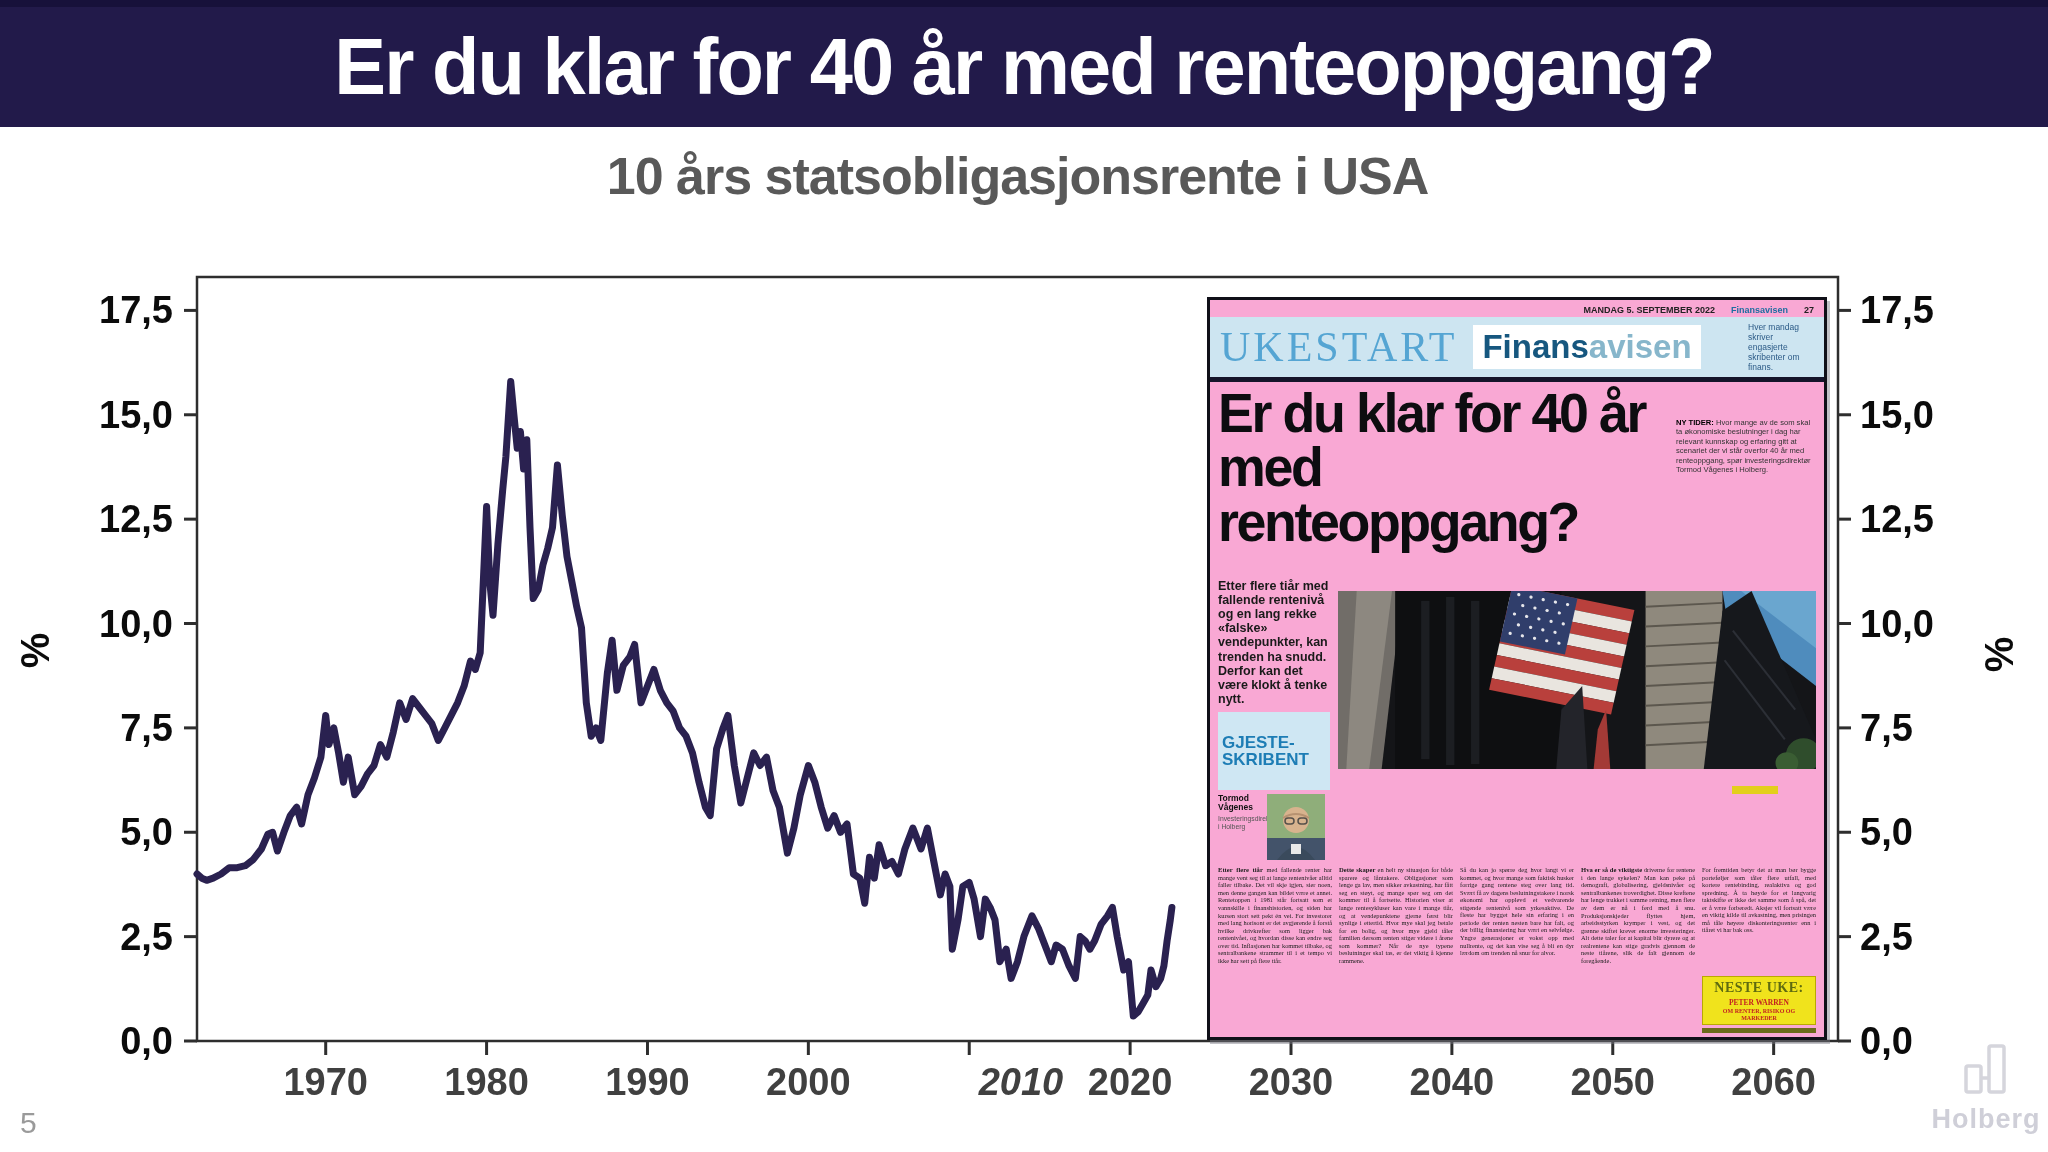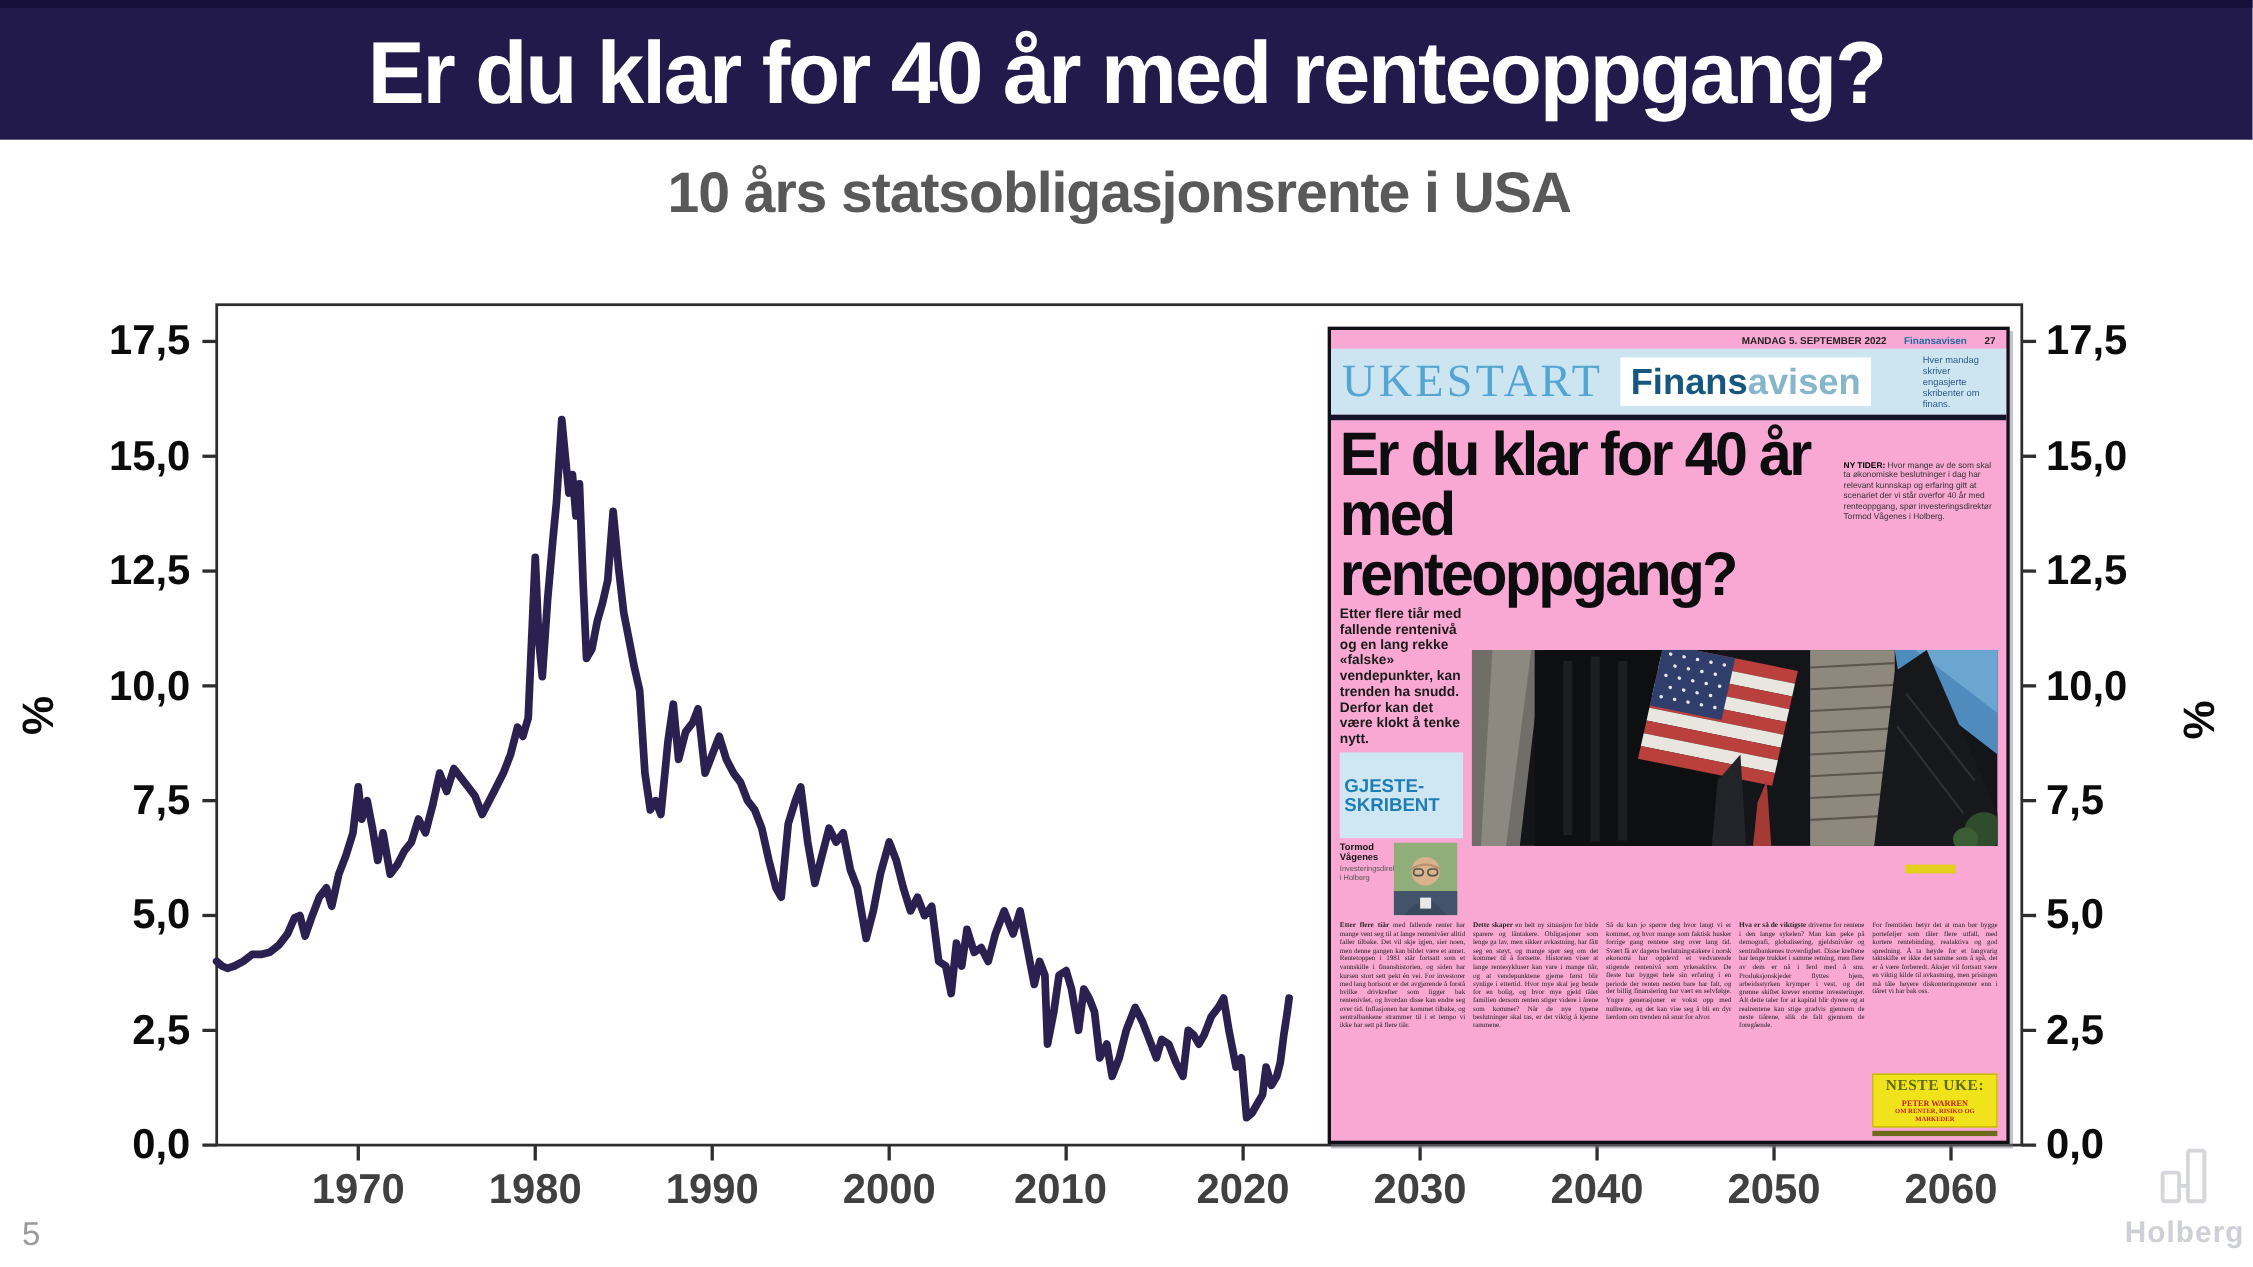--- a/index.html
+++ b/index.html
@@ -32,21 +32,21 @@
   .np-logo{background:#ffffff;padding:3px 9px;font-size:33px;font-weight:bold;white-space:nowrap;}
   .np-logo .b{color:#16577f;} .np-logo .l{color:#87b6cb;}
   .np-note{margin-left:auto;width:66px;font-size:8.5px;line-height:1.2;color:#2b5a86;}
   .np-rule{height:5px;background:#14142a;}
   .np-headrow{display:flex;padding:4px 8px 0 8px;}
   .np-headline{flex:1;font-size:56px;font-weight:bold;line-height:.97;letter-spacing:-2.5px;
                color:#0d0d10;transform-origin:left top;transform:scaleX(.96);}
   .np-caption{width:140px;font-size:7.6px;line-height:1.25;color:#333;padding-top:32px;}
   .np-caption b{color:#000;}
   .np-main{display:flex;padding:2px 8px 0 8px;gap:8px;}
-  .np-rail{width:112px;display:flex;flex-direction:column;}
+  .np-rail{width:112px;display:flex;flex-direction:column;margin-top:28px;}
   .np-stand{font-size:12.5px;line-height:1.13;font-weight:bold;color:#1a1a1a;}
   .np-guest{margin-top:6px;background:#cfe7f3;color:#1d7db5;font-size:17px;font-weight:bold;
             line-height:1;padding:22px 4px;}
   .np-author{display:flex;margin-top:4px;gap:3px;}
   .np-author .who{width:46px;}
   .np-author .nm{font-size:8.5px;font-weight:bold;color:#111;line-height:1.1;}
   .np-author .tt{font-size:6.8px;color:#555;line-height:1.15;margin-top:2px;}
   .np-photo{flex:1;margin-top:40px;height:178px;}
   .np-chip{position:absolute;left:522px;top:486px;width:46px;height:8px;background:#e3cf1c;}
   .np-body{flex:1;display:flex;gap:7px;padding:6px 8px 4px 8px;overflow:hidden;}
@@ -122,21 +122,21 @@
       <div class="ylab" style="left:0px;width:173px;text-align:right;top:813.2568306010929px;">5,0</div>
       <div class="ylab" style="left:1860px;width:150px;top:813.2568306010929px;">5,0</div>
       <div class="ylab" style="left:0px;width:173px;text-align:right;top:917.6284153005465px;">2,5</div>
       <div class="ylab" style="left:1860px;width:150px;top:917.6284153005465px;">2,5</div>
       <div class="ylab" style="left:0px;width:173px;text-align:right;top:1022px;">0,0</div>
       <div class="ylab" style="left:1860px;width:150px;top:1022px;">0,0</div>
       <div class="xlab" style="left:245.70588235294122px;width:160px;top:1063px;">1970</div>
       <div class="xlab" style="left:406.5882352941177px;width:160px;top:1063px;">1980</div>
       <div class="xlab" style="left:567.4705882352941px;width:160px;top:1063px;">1990</div>
       <div class="xlab" style="left:728.3529411764706px;width:160px;top:1063px;">2000</div>
-      <div class="xlab" style="left:884px;width:160px;top:1063px;">2010</div>
+      <div class="xlab" style="left:941px;width:160px;top:1063px;font-style:italic;">2010</div>
       <div class="xlab" style="left:1050.1176470588234px;width:160px;top:1063px;">2020</div>
       <div class="xlab" style="left:1211px;width:160px;top:1063px;">2030</div>
       <div class="xlab" style="left:1371.8823529411764px;width:160px;top:1063px;">2040</div>
       <div class="xlab" style="left:1532.764705882353px;width:160px;top:1063px;">2050</div>
       <div class="xlab" style="left:1693.6470588235295px;width:160px;top:1063px;">2060</div>
     </div>
 
   <div class="np">
     <div class="np-date">
       <span>MANDAG 5. SEPTEMBER 2022</span>

